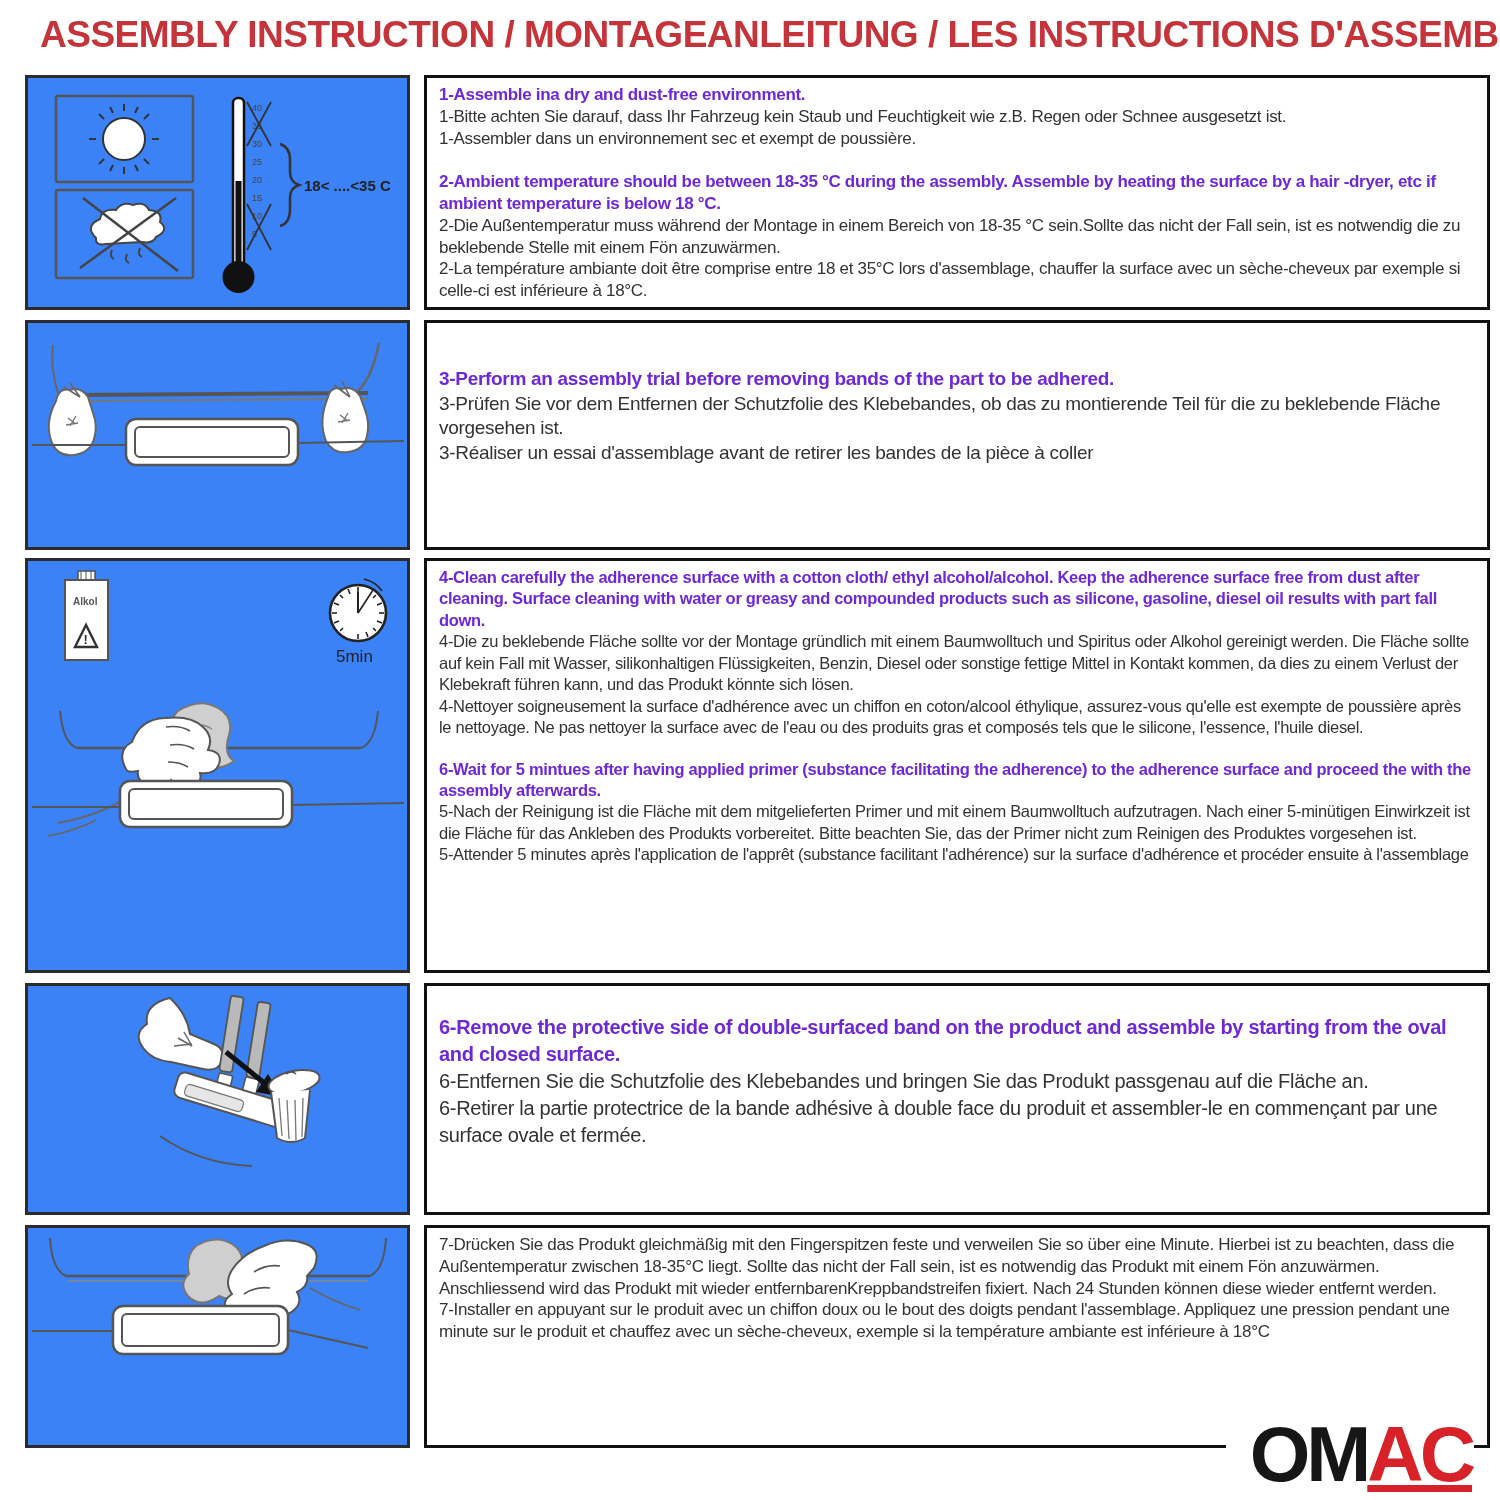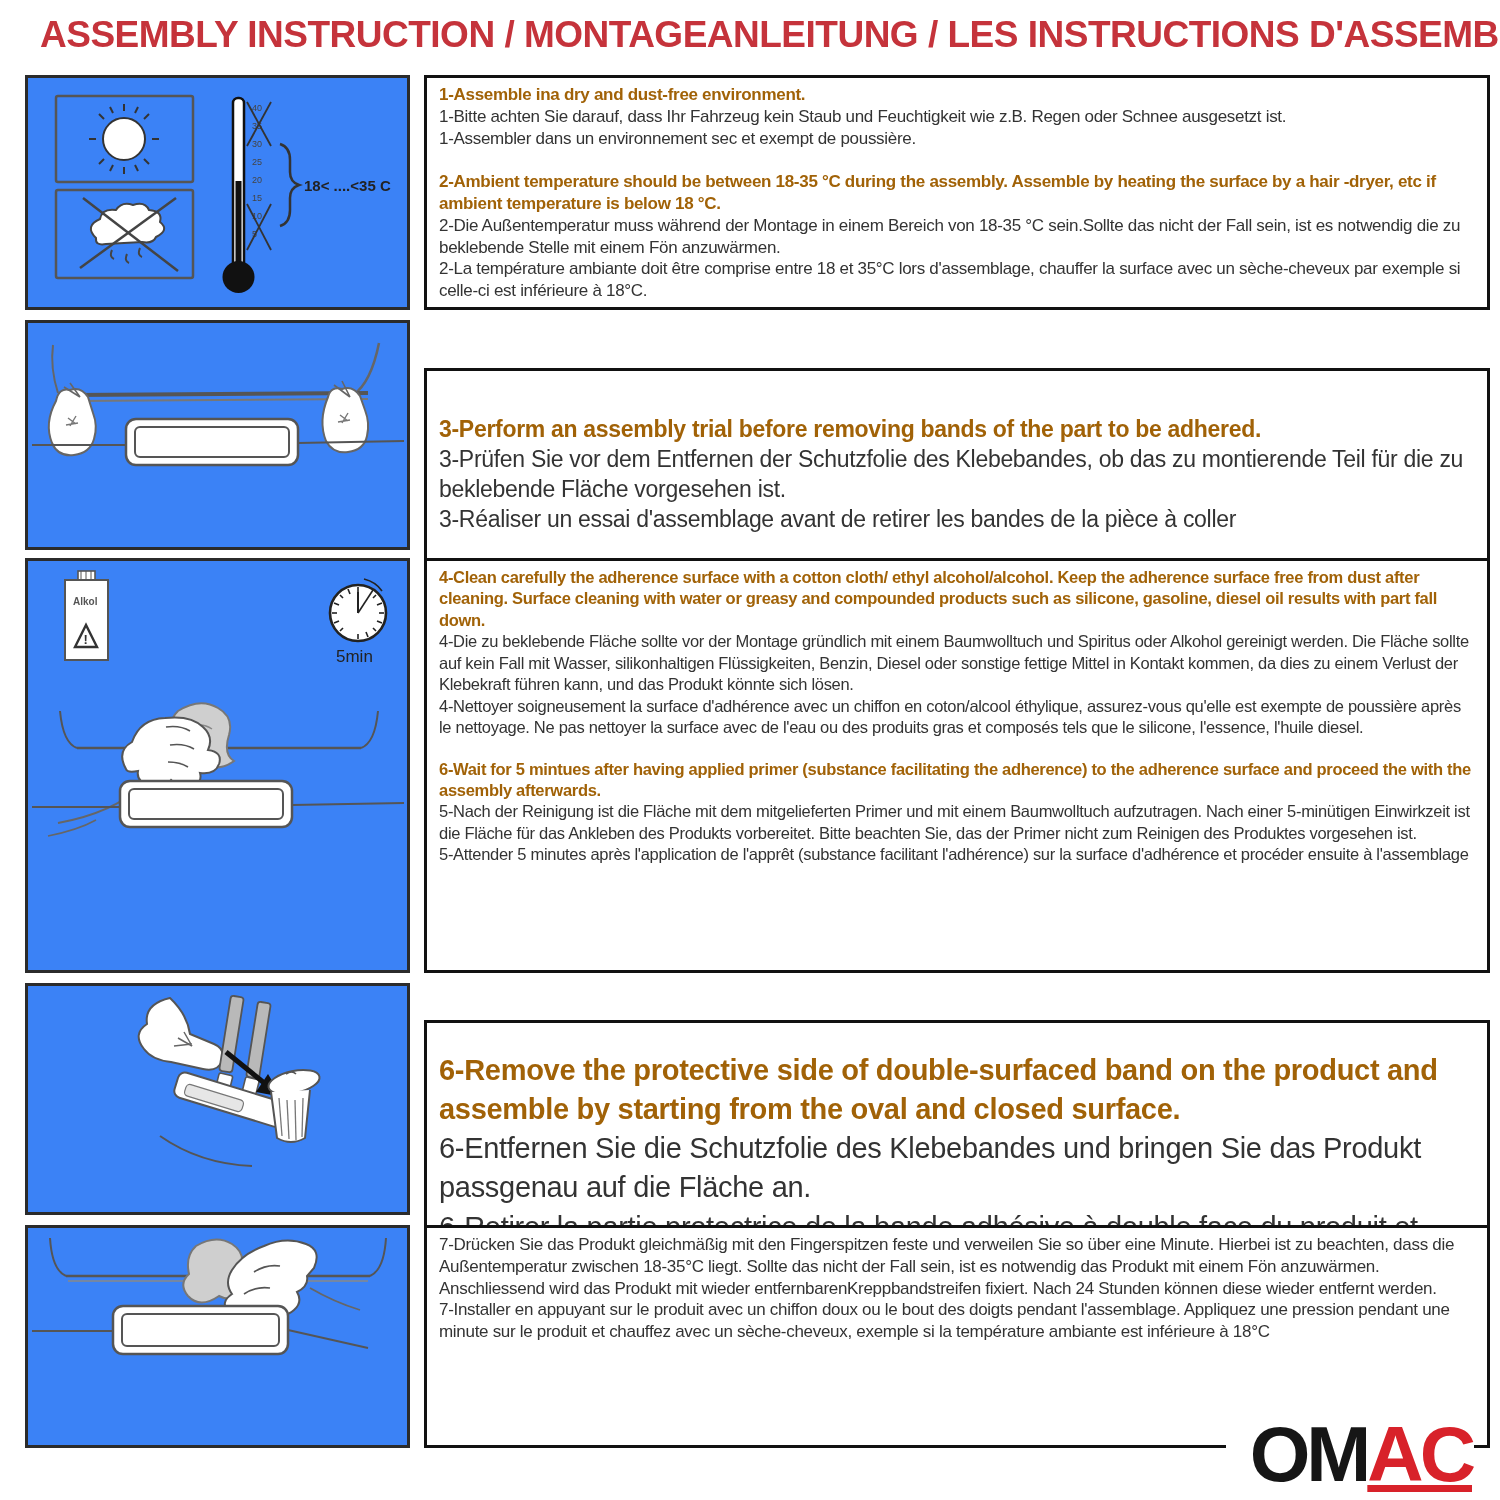--- a/index.html
+++ b/index.html
@@ -3,26 +3,26 @@
 <meta charset="utf-8">
 <style>
   html,body{margin:0;padding:0;background:#fff;}
   body{width:1500px;height:1500px;position:relative;font-family:"Liberation Sans",sans-serif;color:#1c1c1c;overflow:hidden;}
   .page-title{position:absolute;left:40px;top:14px;width:1440px;font-size:37px;font-weight:bold;letter-spacing:-0.5px;color:#c5333b;white-space:nowrap;}
   .row{position:absolute;left:0;width:1500px;}
   .illus{position:absolute;left:25px;top:0;width:385px;border:3px solid #2b2b2b;background:#3b82f6;box-sizing:border-box;}
   .illus svg{display:block;width:100%;height:100%;}
   .textbox{position:absolute;left:424px;top:0;width:1066px;border:3px solid #111;background:#fff;box-sizing:border-box;padding:6px 14px 4px 12px;overflow:hidden;}
   .textbox p{margin:0;letter-spacing:-0.3px;}
-  .en{font-weight:bold;color:#a16207;}
+  .en{font-weight:bold;color:#6d28d9;}
   .xx{color:#333;}
   .fs17{font-size:17px;line-height:1.28;}
   .fs165{font-size:16.5px;line-height:1.3;}
-  .fs23{font-size:23px;line-height:1.3;margin-top:48px;}
-  .fs215{font-size:29px;line-height:1.35;margin-top:37px;}
+  .fs23{font-size:19px;line-height:1.3;}
+  .fs215{font-size:20px;line-height:1.35;}
   .pt44{padding-top:44px;}
   .pt28{padding-top:28px;}
   .gap{margin-top:22px !important;}
   .gap-s{margin-top:20px !important;}
   svg text{font-family:"Liberation Sans",sans-serif;}
   .logo{position:absolute;top:1408px;right:26px;height:92px;background:#fff;padding:0 2px 0 24px;display:flex;align-items:center;z-index:5;
         font-size:78px;font-weight:bold;letter-spacing:-4px;line-height:1;}
   .logo .lb{color:#161616;}
   .logo .lr{color:#d8222a;text-decoration:underline;}
 </style>

